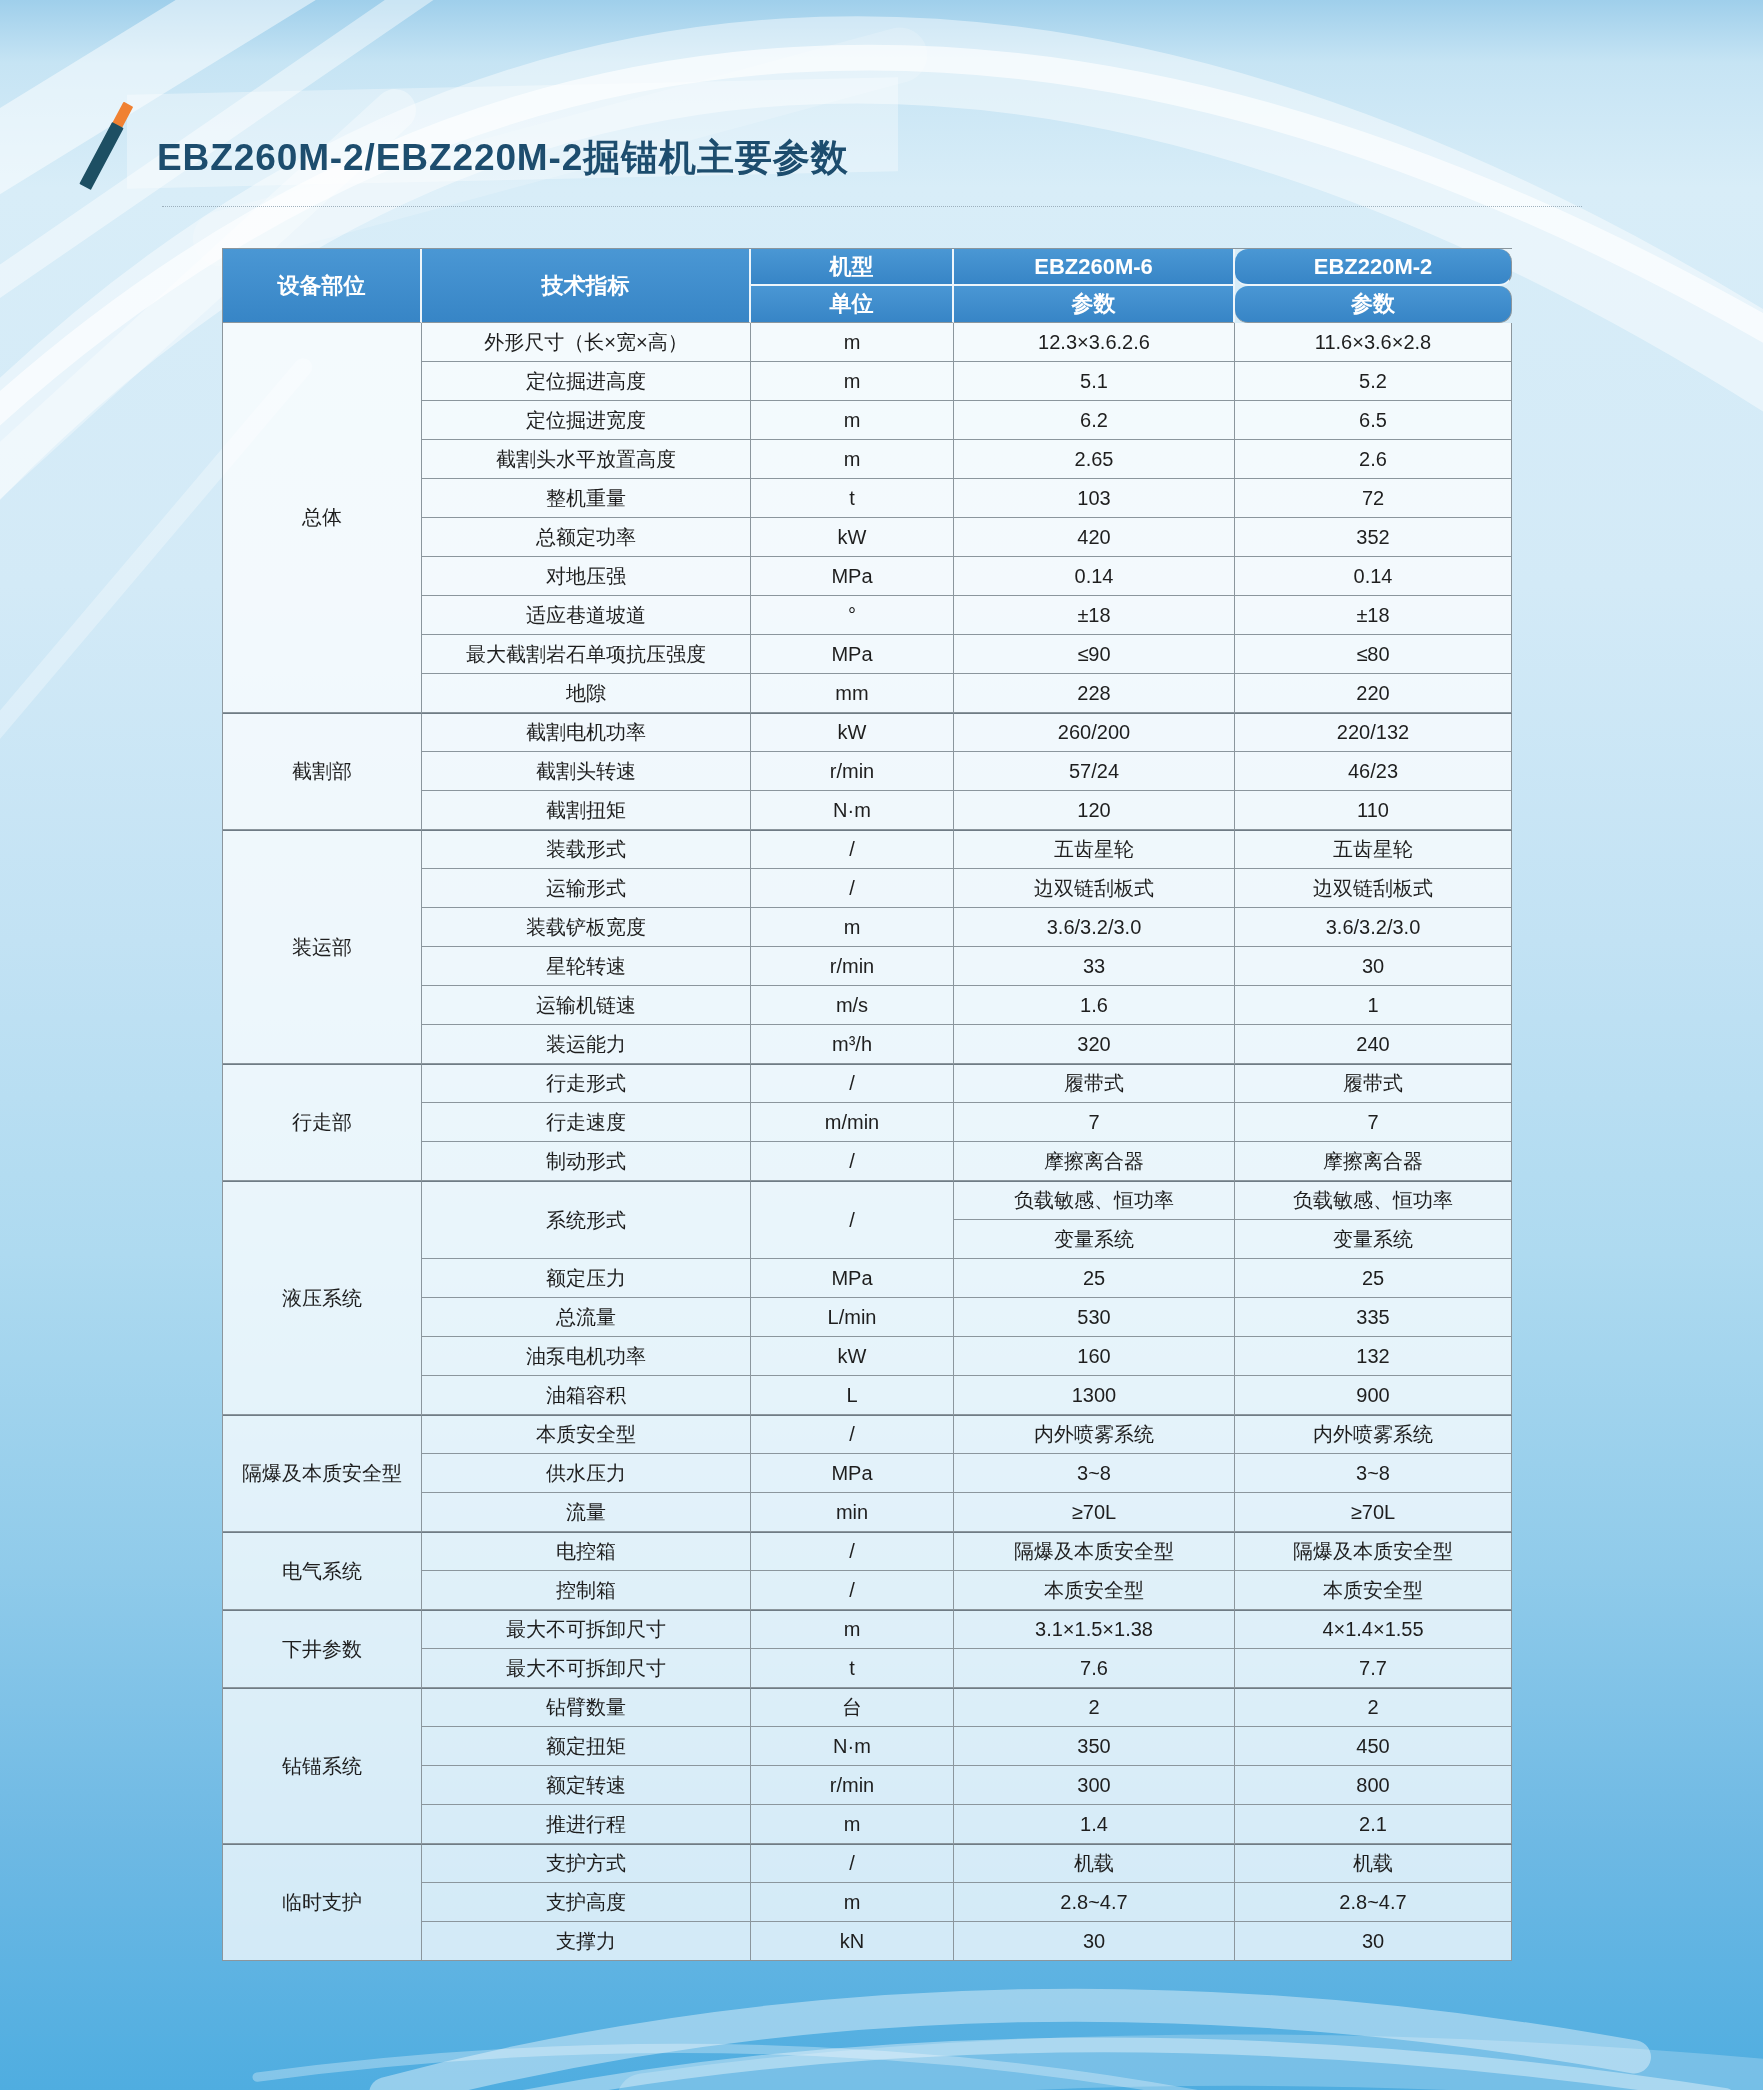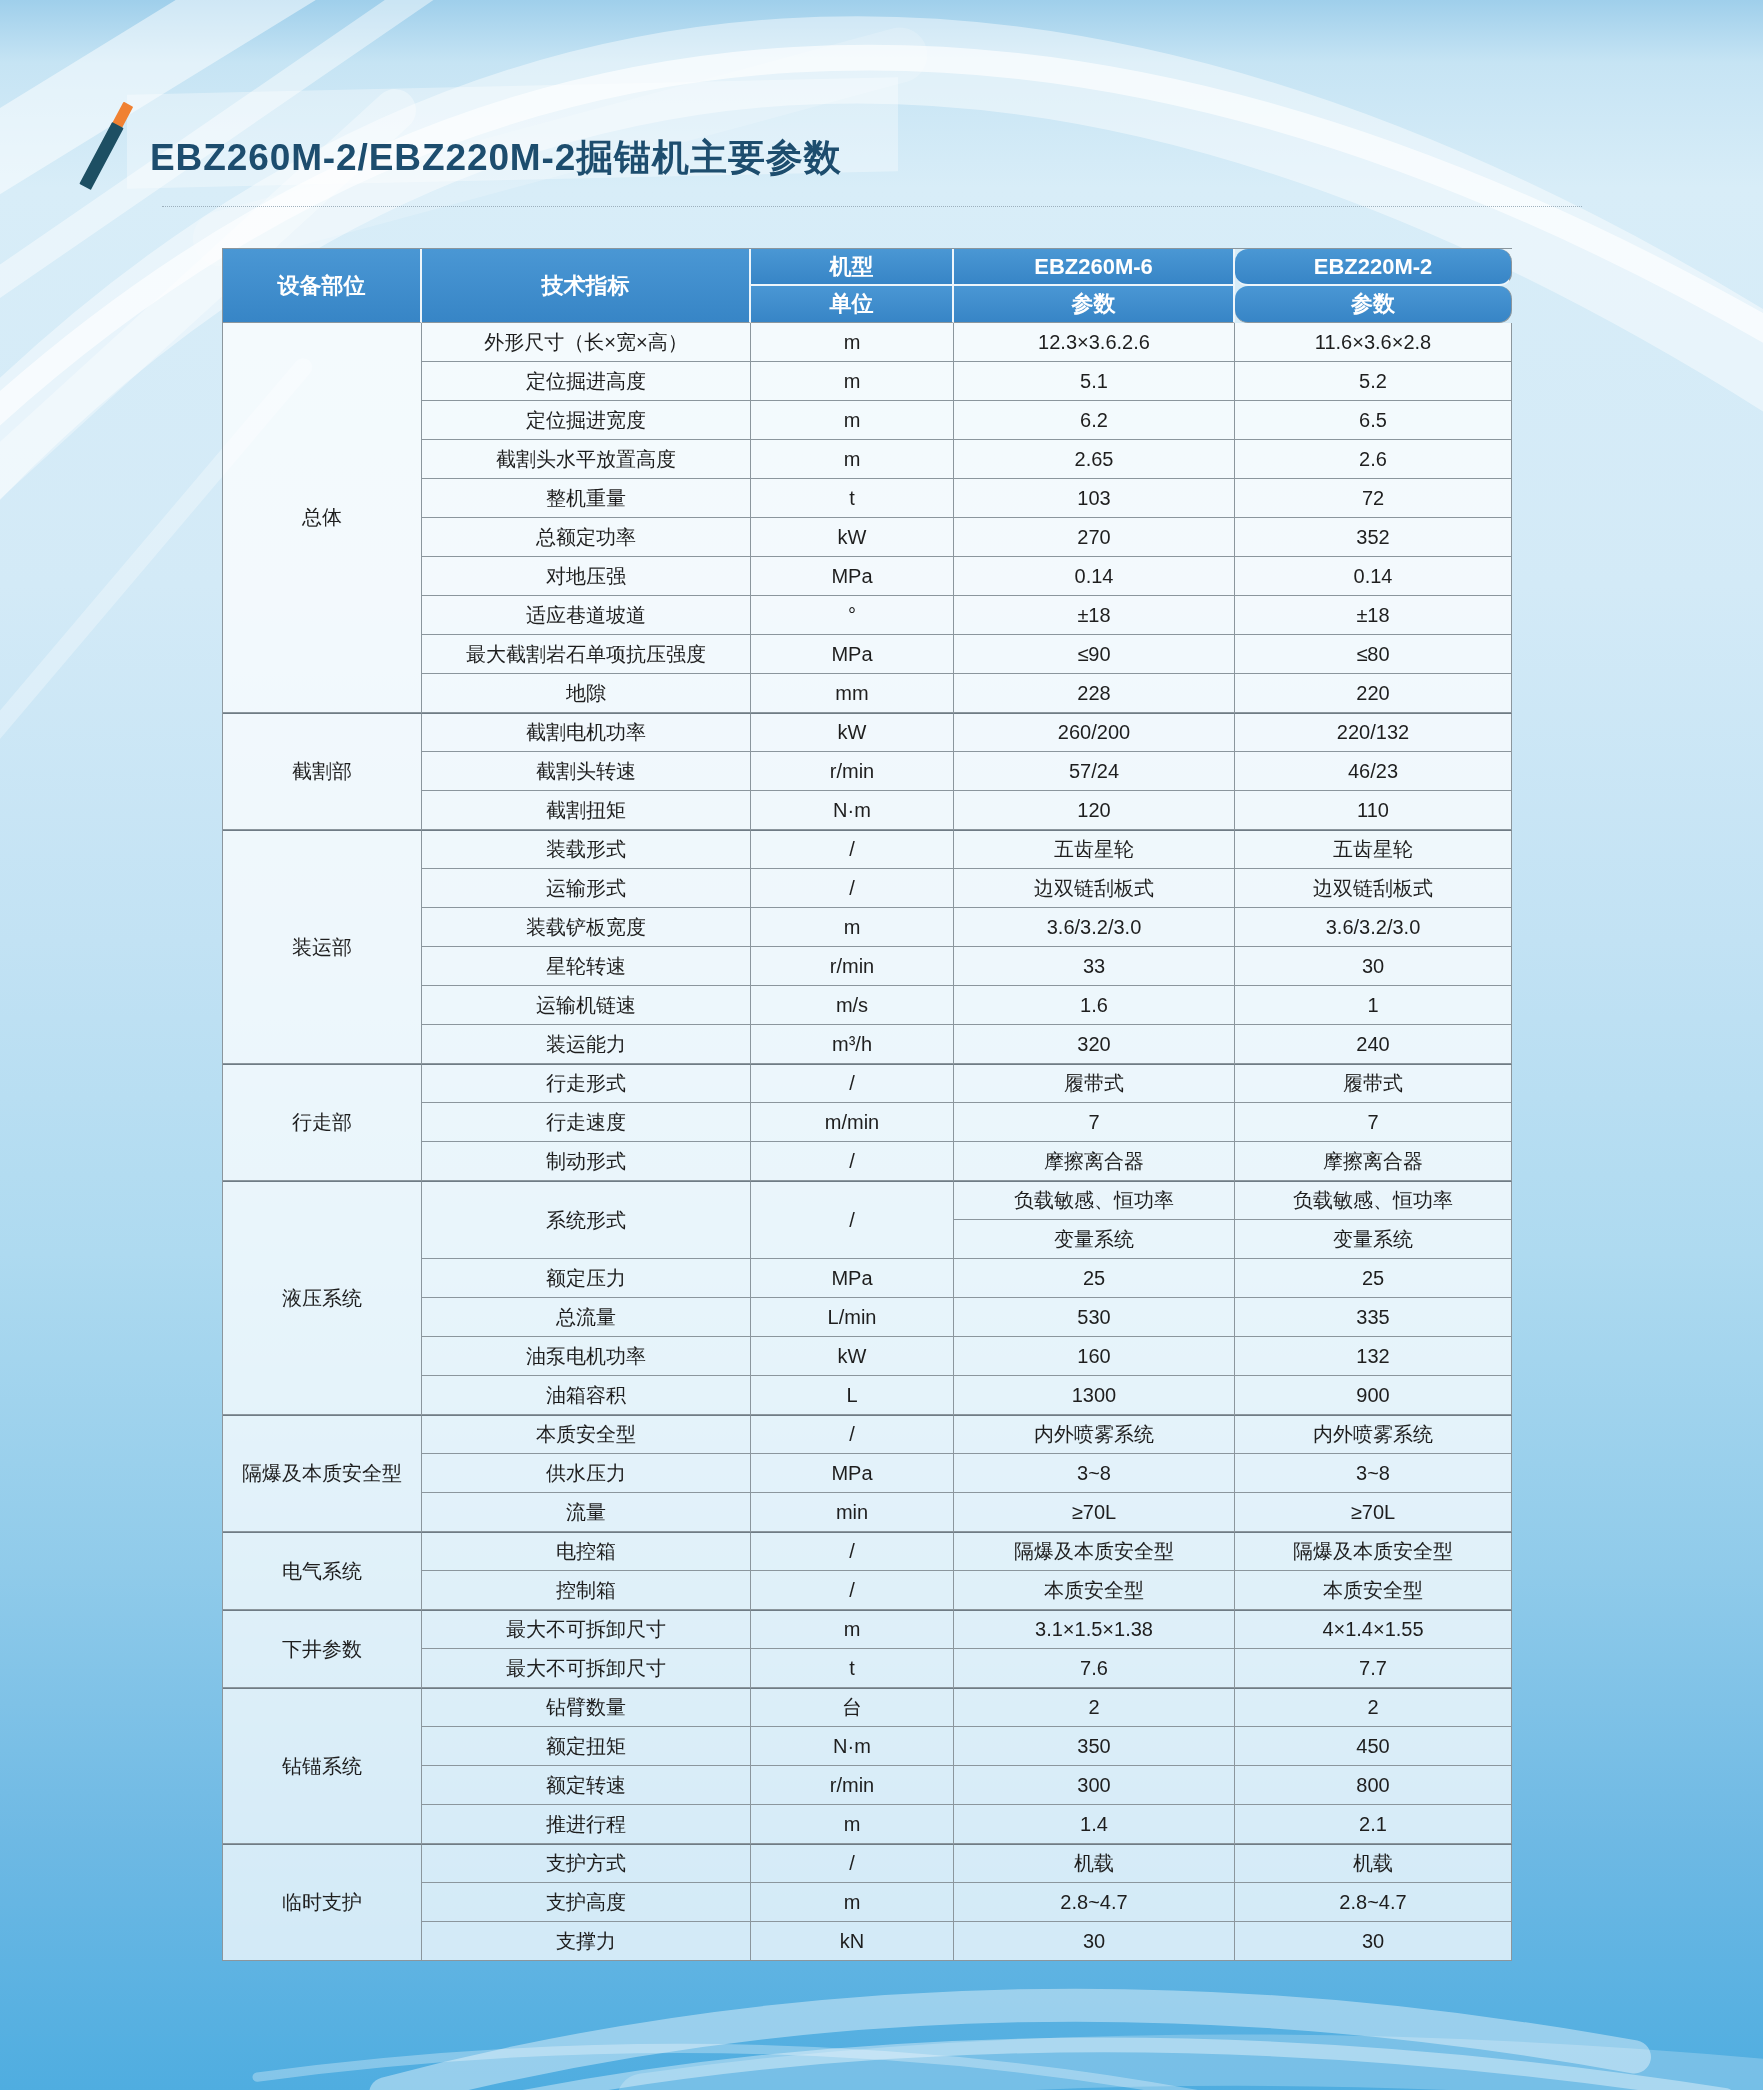--- a/index.html
+++ b/index.html
@@ -20,21 +20,21 @@
     position:absolute;left:127px;top:86px;width:771px;height:94px;
     background:rgba(255,255,255,0.34);
     transform:skewY(-1.3deg);
     z-index:1;
   }
   .slash-wrap{position:absolute;left:88px;top:92px;width:64px;height:110px;z-index:2;}
   .slash{position:absolute;border-radius:0.9px;}
   .slash.orange{left:22px;top:9.2px;width:11px;height:55px;background:var(--accent_orange);transform:rotate(28deg);}
   .slash.teal{left:7.3px;top:29px;width:13px;height:70px;background:var(--accent_teal);transform:rotate(28deg);}
   .page-title{
-    position:absolute;left:150px;top:108px;z-index:2;
+    position:absolute;left:157px;top:108px;z-index:2;
     font-size:37px;font-weight:bold;color:var(--title_color);
     letter-spacing:0.9px;white-space:nowrap;
   }
   .dotted-divider{
     position:absolute;left:162px;top:206px;width:1420px;height:0;
     border-top:1.8px dotted #93a6b3;opacity:.85;z-index:1;
   }
   
   .table-wrap{position:absolute;left:222px;top:248px;width:1287px;z-index:2;}
   table.spec{
@@ -146,21 +146,21 @@
         </tr>
         <tr>
           <td>整机重量</td>
           <td>t</td>
           <td>103</td>
           <td>72</td>
         </tr>
         <tr>
           <td>总额定功率</td>
           <td>kW</td>
-          <td>270</td>
+          <td>420</td>
           <td>352</td>
         </tr>
         <tr>
           <td>对地压强</td>
           <td>MPa</td>
           <td>0.14</td>
           <td>0.14</td>
         </tr>
         <tr>
           <td>适应巷道坡道</td>

